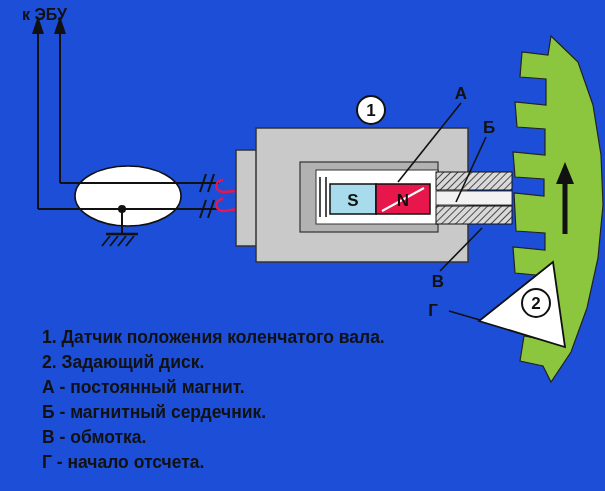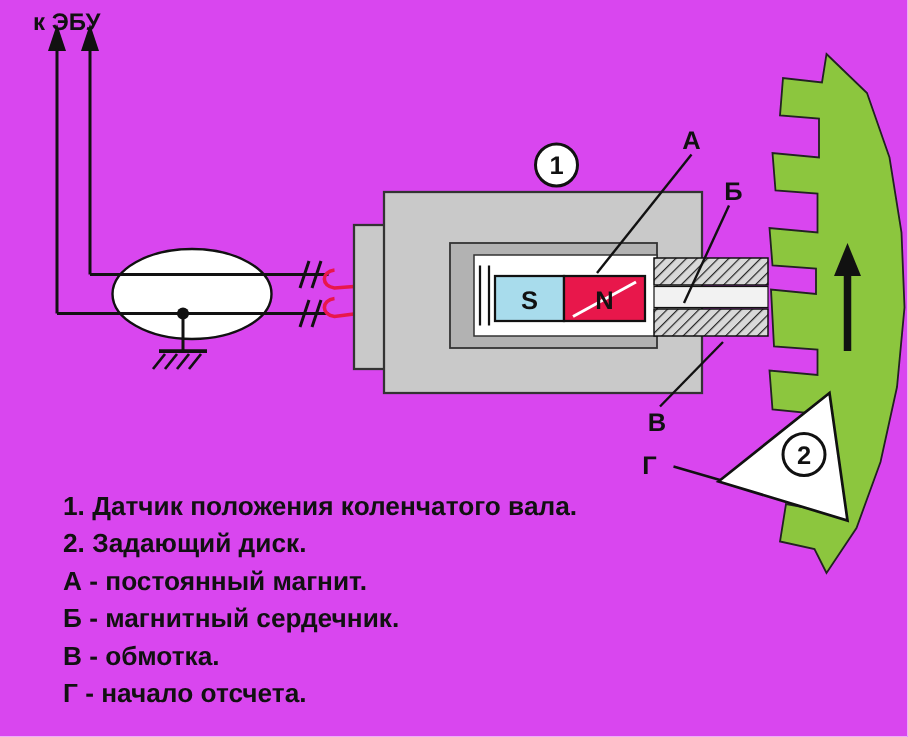--- a/index.html
+++ b/index.html
@@ -1,16 +1,16 @@
 <!DOCTYPE html>
 <html><head>
 <meta charset="utf-8">
 <style>
   html,body{margin:0;padding:0;background:#fff;}
-  .stage{position:relative;width:605px;height:491px;background:#d946ef;overflow:hidden;
+  .stage{position:relative;width:605px;height:491px;background:#1d4ed8;overflow:hidden;
          font-family:"Liberation Sans",sans-serif;}
   svg text{font-family:"Liberation Sans",sans-serif;font-weight:700;fill:#111;}
   .legend-text{font-size:17.5px;}
   .callout-text{font-size:17px;}
   .pointer-label{font-size:17px;}
 </style>
 </head>
 <body>
 
 <div class="stage">

